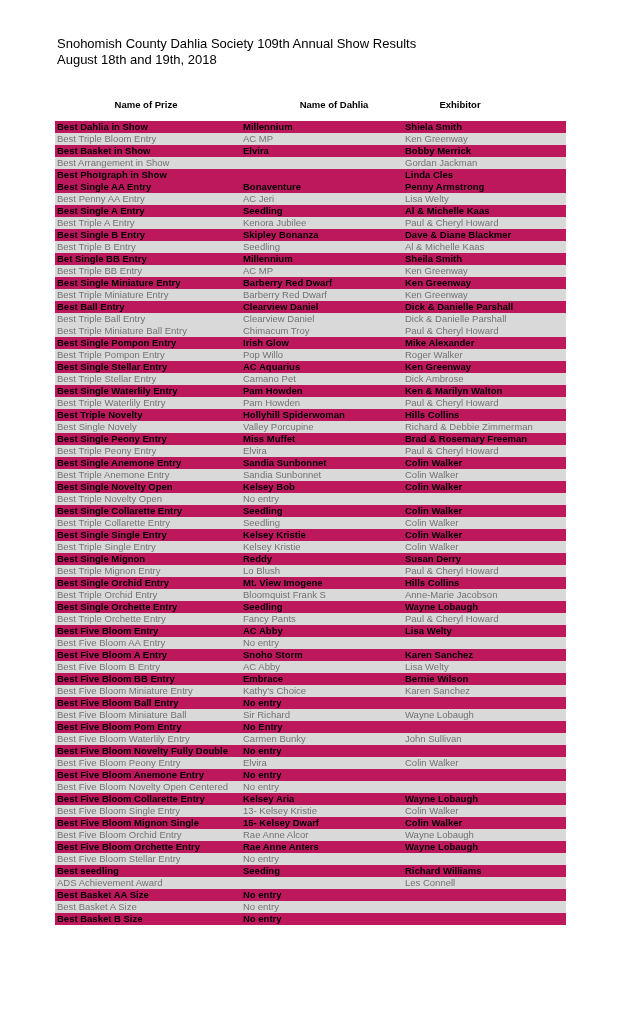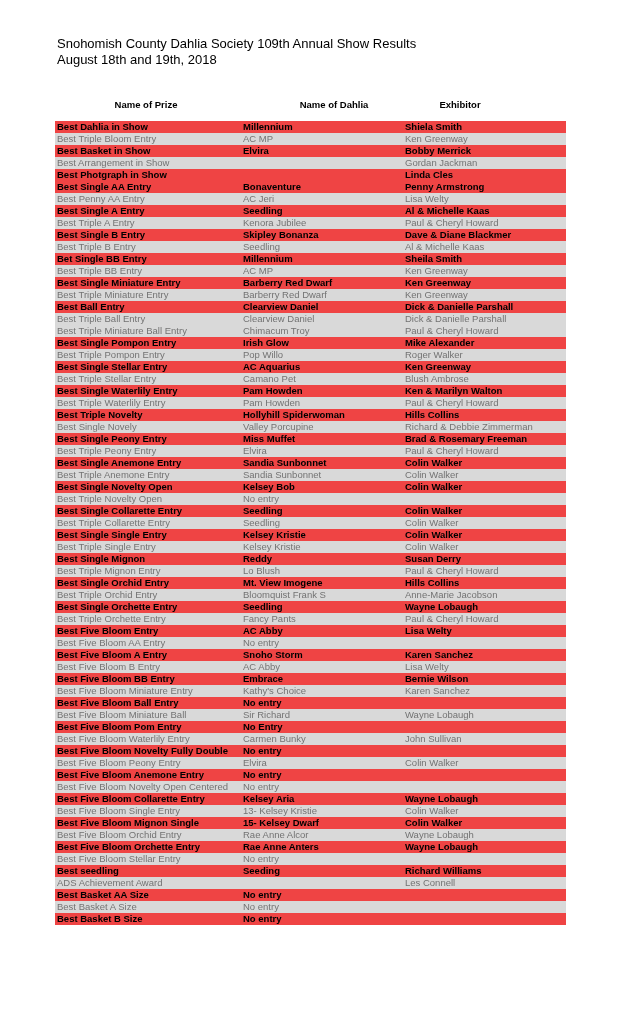--- a/index.html
+++ b/index.html
@@ -39,21 +39,21 @@
     left: 55px; top: 121px;
     width: 511px;
   }
   .row {
     position: relative;
     height: 12px;
     font-size: 9.5px;
     line-height: 12px;
     white-space: nowrap;
   }
-  .row.main { background: #ef4444; color: #000000; font-weight: bold; }
+  .row.main { background: #be185d; color: #000000; font-weight: bold; }
   .row.alt  { background: #d9d9d9; color: #737373; font-weight: normal; }
   .cell { position: absolute; top: 0; }
   .cell.prize     { left: 2px; }
   .cell.dahlia    { left: 188px; }
   .cell.exhibitor { left: 350px; }
 </style>
 </head>
 <body>
 
 <div class="title-block">
@@ -169,21 +169,21 @@
       <div class="cell exhibitor">Roger Walker</div>
     </div>
     <div class="row main">
       <div class="cell prize">Best Single Stellar Entry</div>
       <div class="cell dahlia">AC Aquarius</div>
       <div class="cell exhibitor">Ken Greenway</div>
     </div>
     <div class="row alt">
       <div class="cell prize">Best Triple Stellar Entry</div>
       <div class="cell dahlia">Camano Pet</div>
-      <div class="cell exhibitor">Blush Ambrose</div>
+      <div class="cell exhibitor">Dick Ambrose</div>
     </div>
     <div class="row main">
       <div class="cell prize">Best Single Waterlily Entry</div>
       <div class="cell dahlia">Pam Howden</div>
       <div class="cell exhibitor">Ken &amp; Marilyn Walton</div>
     </div>
     <div class="row alt">
       <div class="cell prize">Best Triple Waterlily Entry</div>
       <div class="cell dahlia">Pam Howden</div>
       <div class="cell exhibitor">Paul &amp; Cheryl Howard</div>

